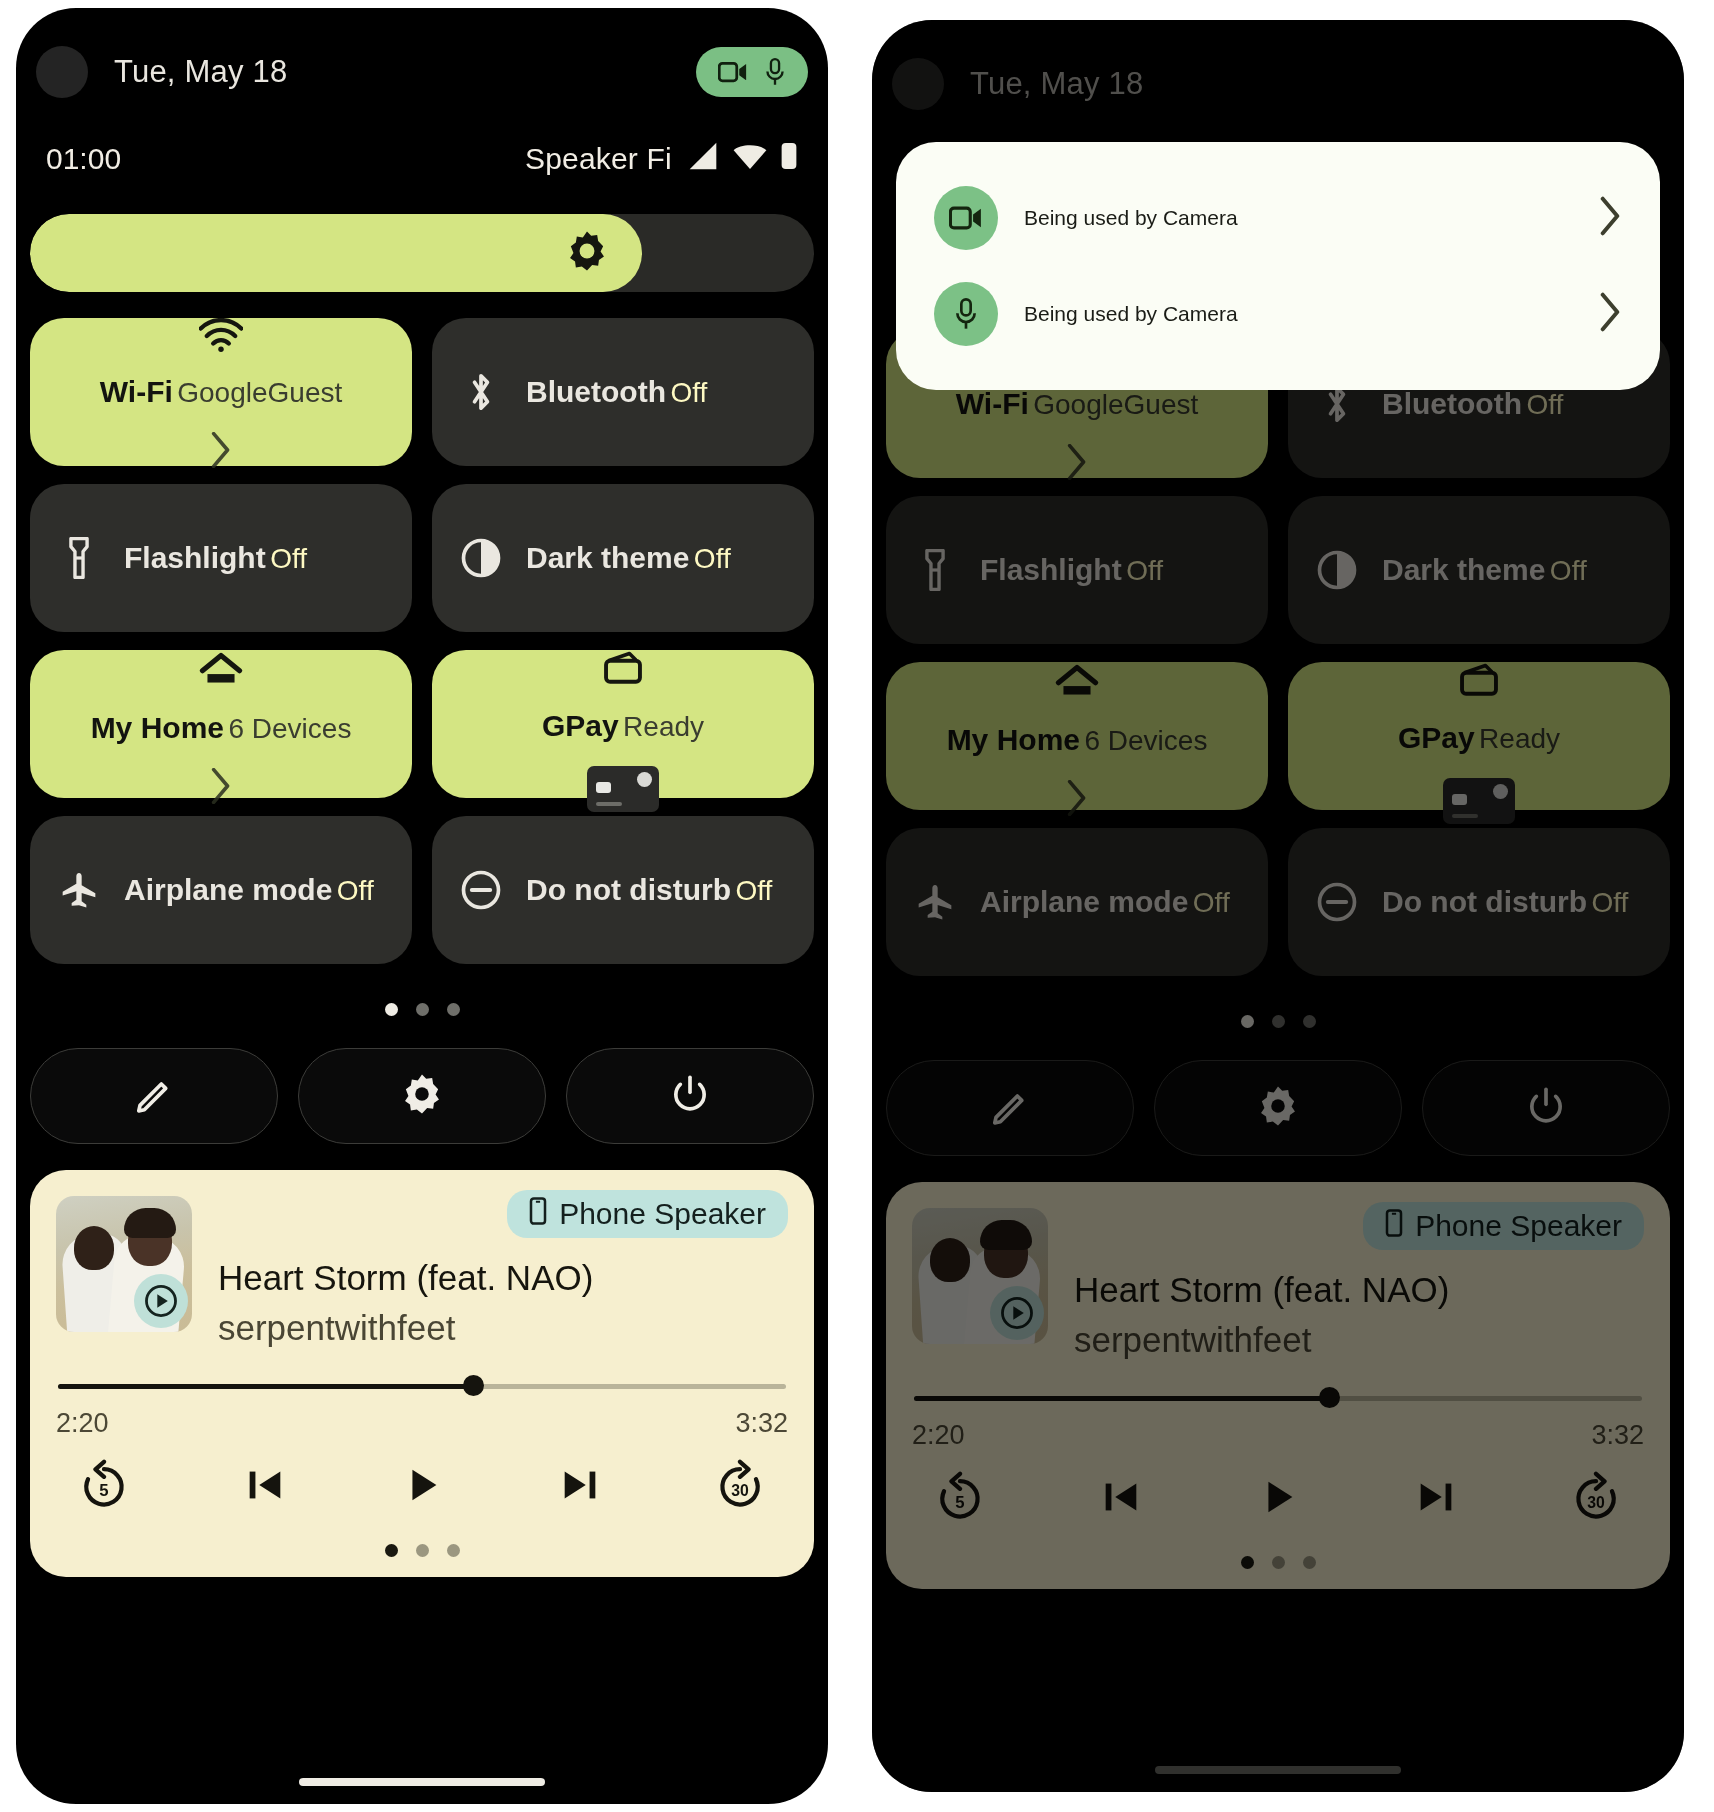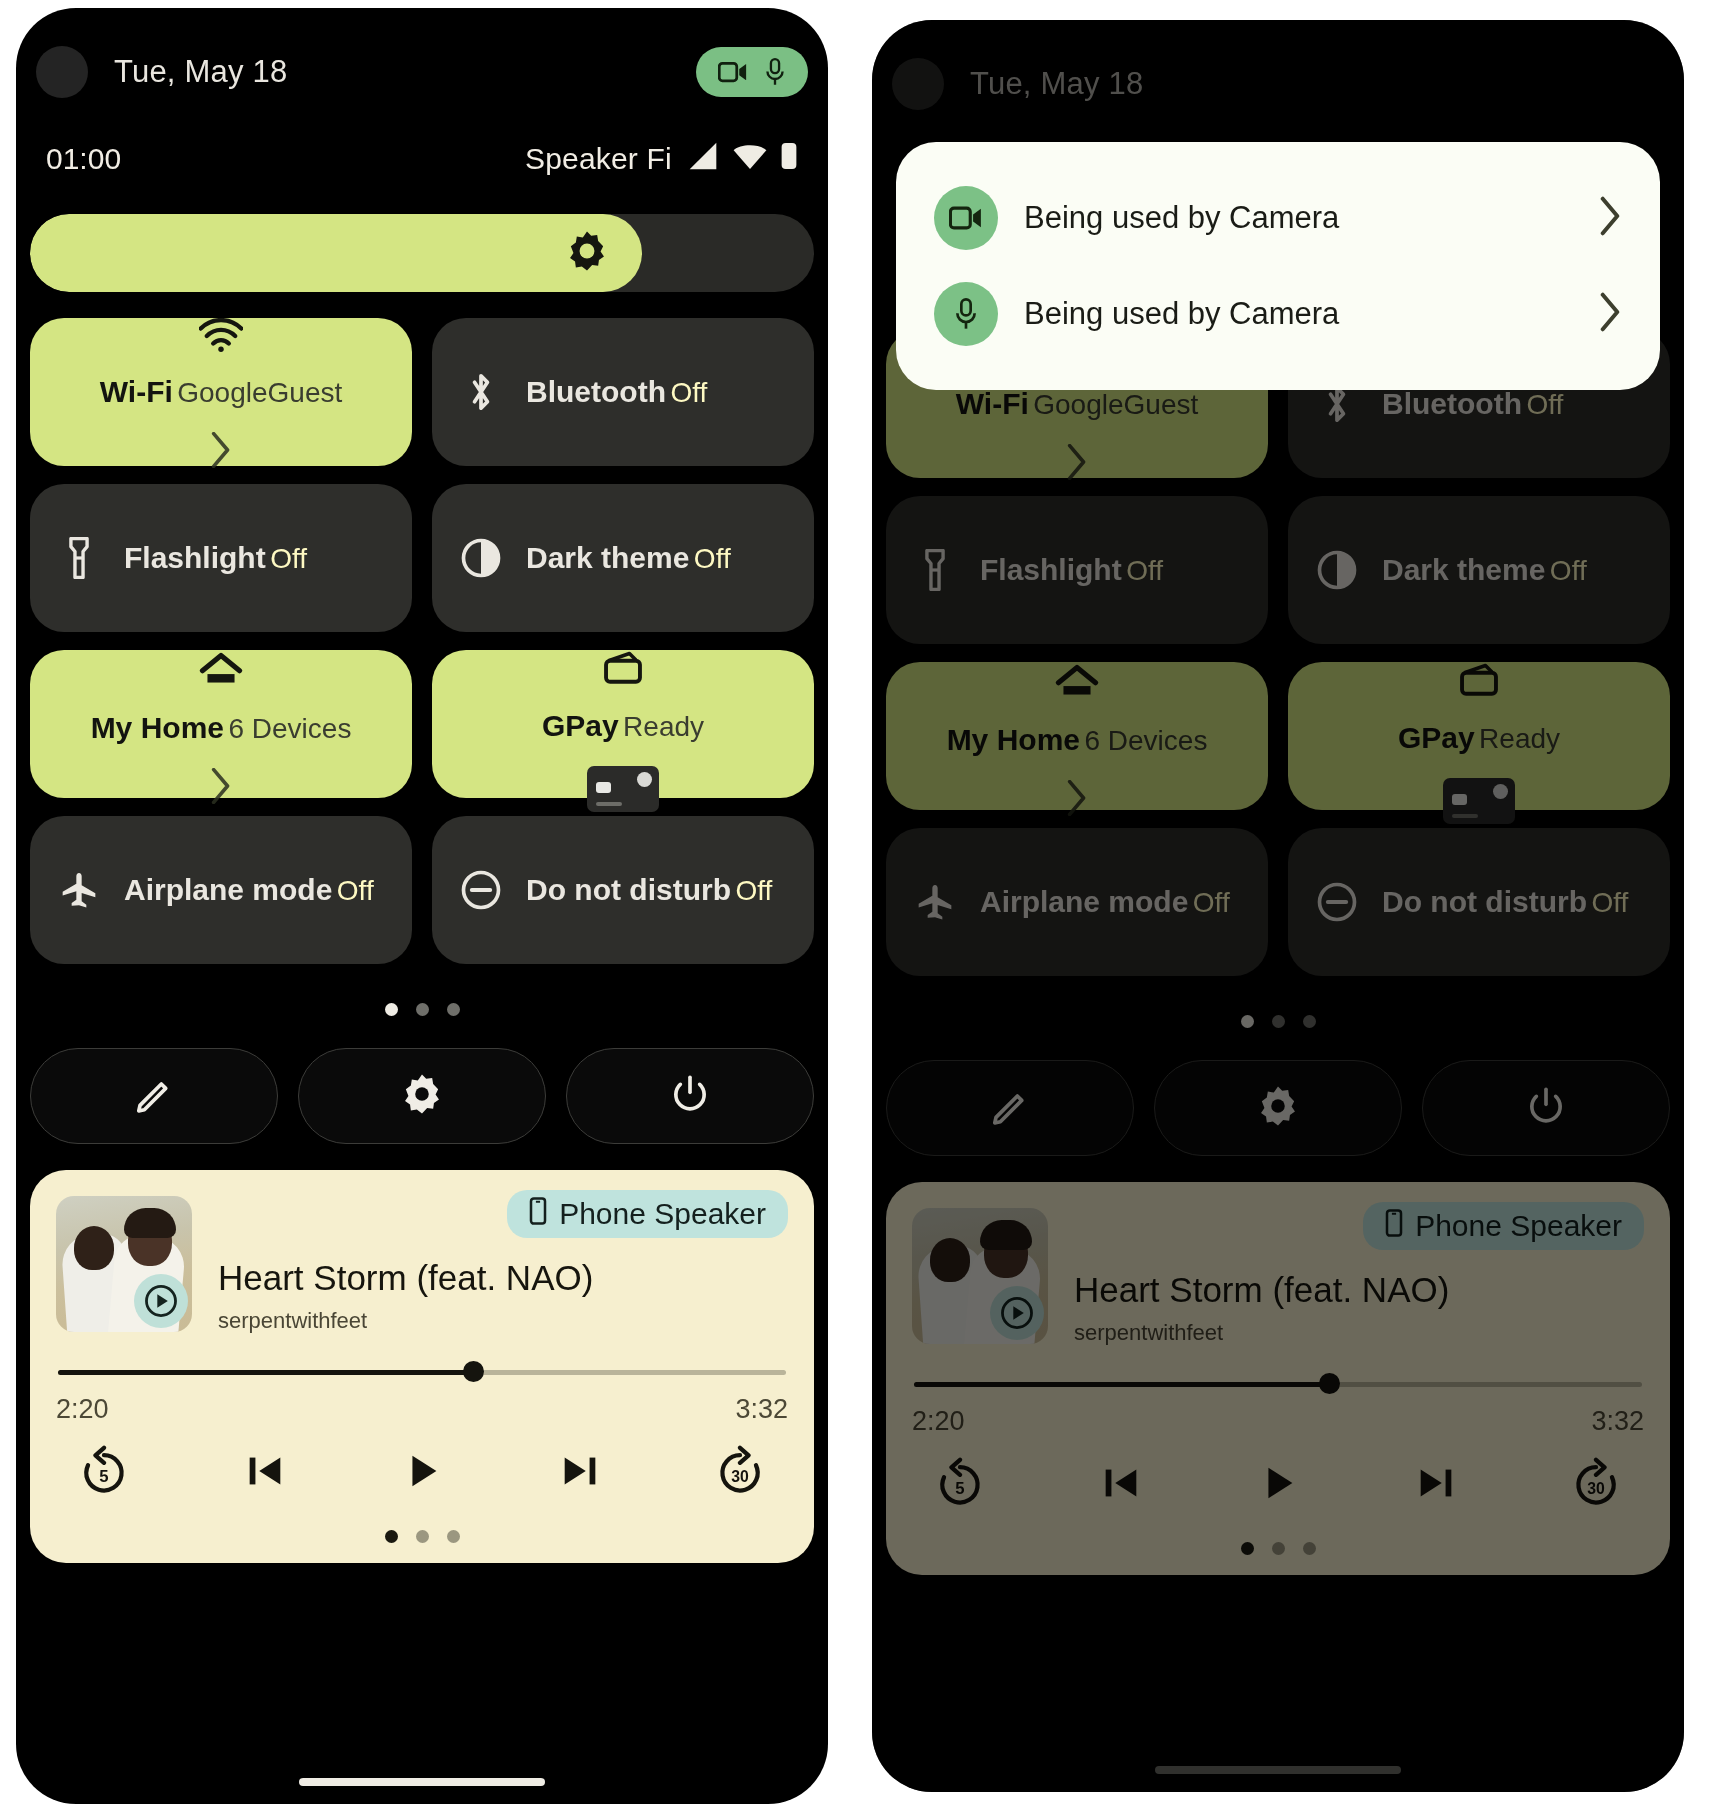--- a/index.html
+++ b/index.html
@@ -251,21 +251,21 @@
   }
   .track-title {
     margin-top: 58px;
     font-size: 35px;
     color: #16150e;
     white-space: nowrap;
     overflow: hidden;
   }
   .track-artist {
     margin-top: 10px;
-    font-size: 22px;
+    font-size: 35px;
     color: #4a4635;
   }
   .seek {
     position: relative;
     margin: 34px 2px 0 2px;
     height: 8px;
   }
   .seek .bg {
     position:absolute; left:0; right:0; top: 2px; height: 5px;
     background: #b9b49a; border-radius: 3px;
@@ -325,21 +325,21 @@
   }
   .pd-badge {
     flex: 0 0 auto;
     width: 64px; height: 64px;
     border-radius: 50%;
     background: #7cc186;
     display: flex; align-items: center; justify-content: center;
   }
   .pd-text {
     flex: 1 1 auto;
-    font-size: 31px;
+    font-size: 21px;
     color: #1a1c16;
   }
   .pd-chev { flex: 0 0 auto; }
 
   .right .datetext { color: #b7b4ad; }
   .right .avatar { background: #2a2a28; }
 </style>
 </head>
 <body>
 

